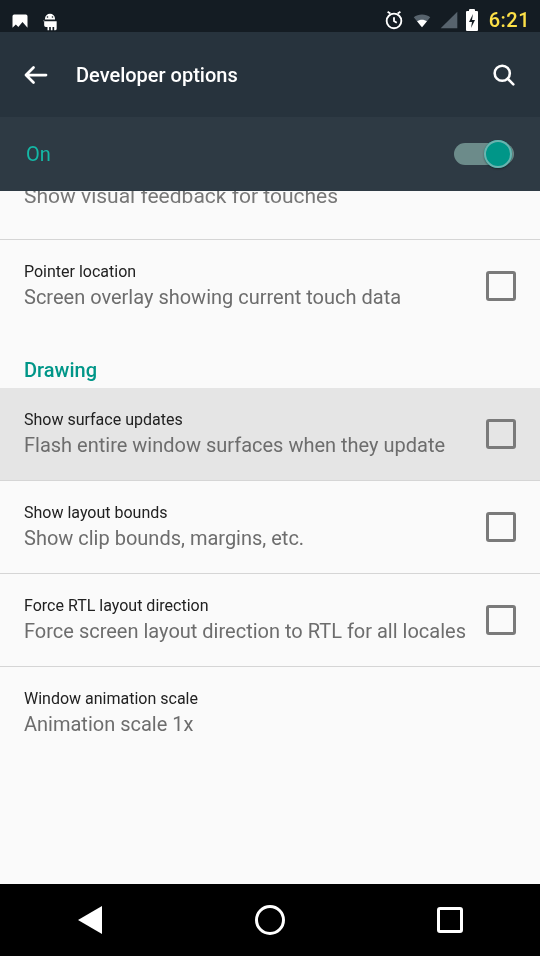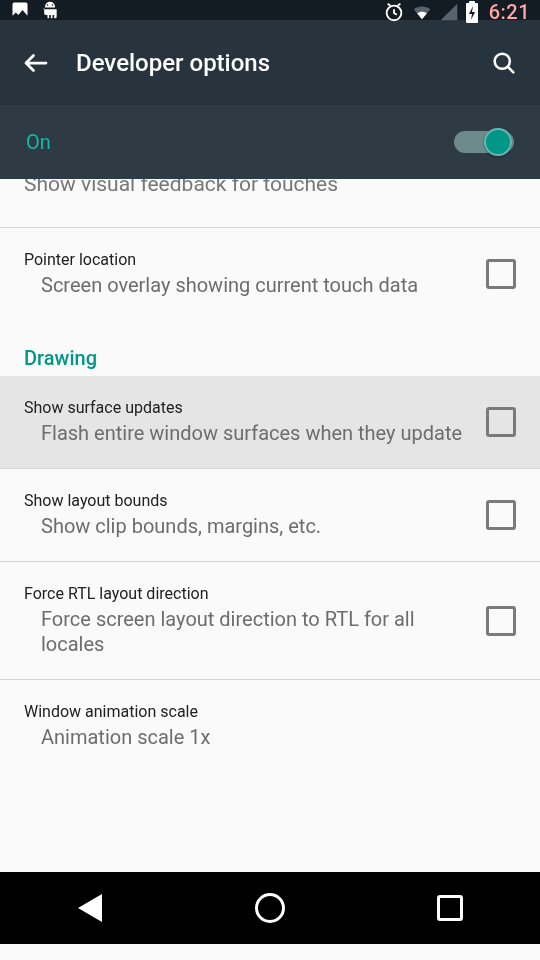--- a/index.html
+++ b/index.html
@@ -6,25 +6,25 @@
   html, body { width: 540px; height: 960px; overflow: hidden; }
   body {
     font-family: Roboto, "Helvetica Neue", Arial, sans-serif;
     background: #fafafa;
     color: #212121;
     -webkit-font-smoothing: antialiased;
   }
 
   
   .status-bar {
-    height: 20px;
+    height: 32px;
     background: #141c23;
-    color: #fca5a5;
-    display: flex;
-    align-items: flex-start;
+    color: #fde047;
+    display: flex;
+    align-items: flex-end;
     justify-content: space-between;
     padding: 0 10px;
     font-size: 20px;
   }
   .status-left, .status-right { display: flex; align-items: center; gap: 10px; }
   .status-right { gap: 6px; }
   .status-icon { display: inline-flex; align-items: center; justify-content: center; }
   .clock { font-weight: 500; letter-spacing: 0.5px; margin-left: 4px; }
 
   
@@ -35,21 +35,21 @@
     display: flex;
     align-items: center;
     padding: 0 8px;
   }
   .app-bar .back {
     width: 56px; height: 56px;
     display: flex; align-items: center; justify-content: center;
   }
   .app-bar .title {
     flex: 1;
-    font-size: 24px;
+    font-size: 20px;
     font-weight: 500;
     padding-left: 12px;
   }
   .app-bar .search {
     width: 56px; height: 56px;
     display: flex; align-items: center; justify-content: center;
   }
 
   
   .master-row {
@@ -115,21 +115,20 @@
   .item .text { flex: 1; padding-right: 20px; }
   .item .title-txt {
     font-size: 16px;
     color: #212121;
     margin-bottom: 4px;
   }
   .item .sub-txt {
     font-size: 20px;
     color: #6d6d6d;
     line-height: 1.25;
-    margin-left: 17px;
   }
 
   .checkbox {
     width: 30px; height: 30px;
     border: 3px solid #7a7a7a;
     border-radius: 3px;
     flex-shrink: 0;
   }
 
   

